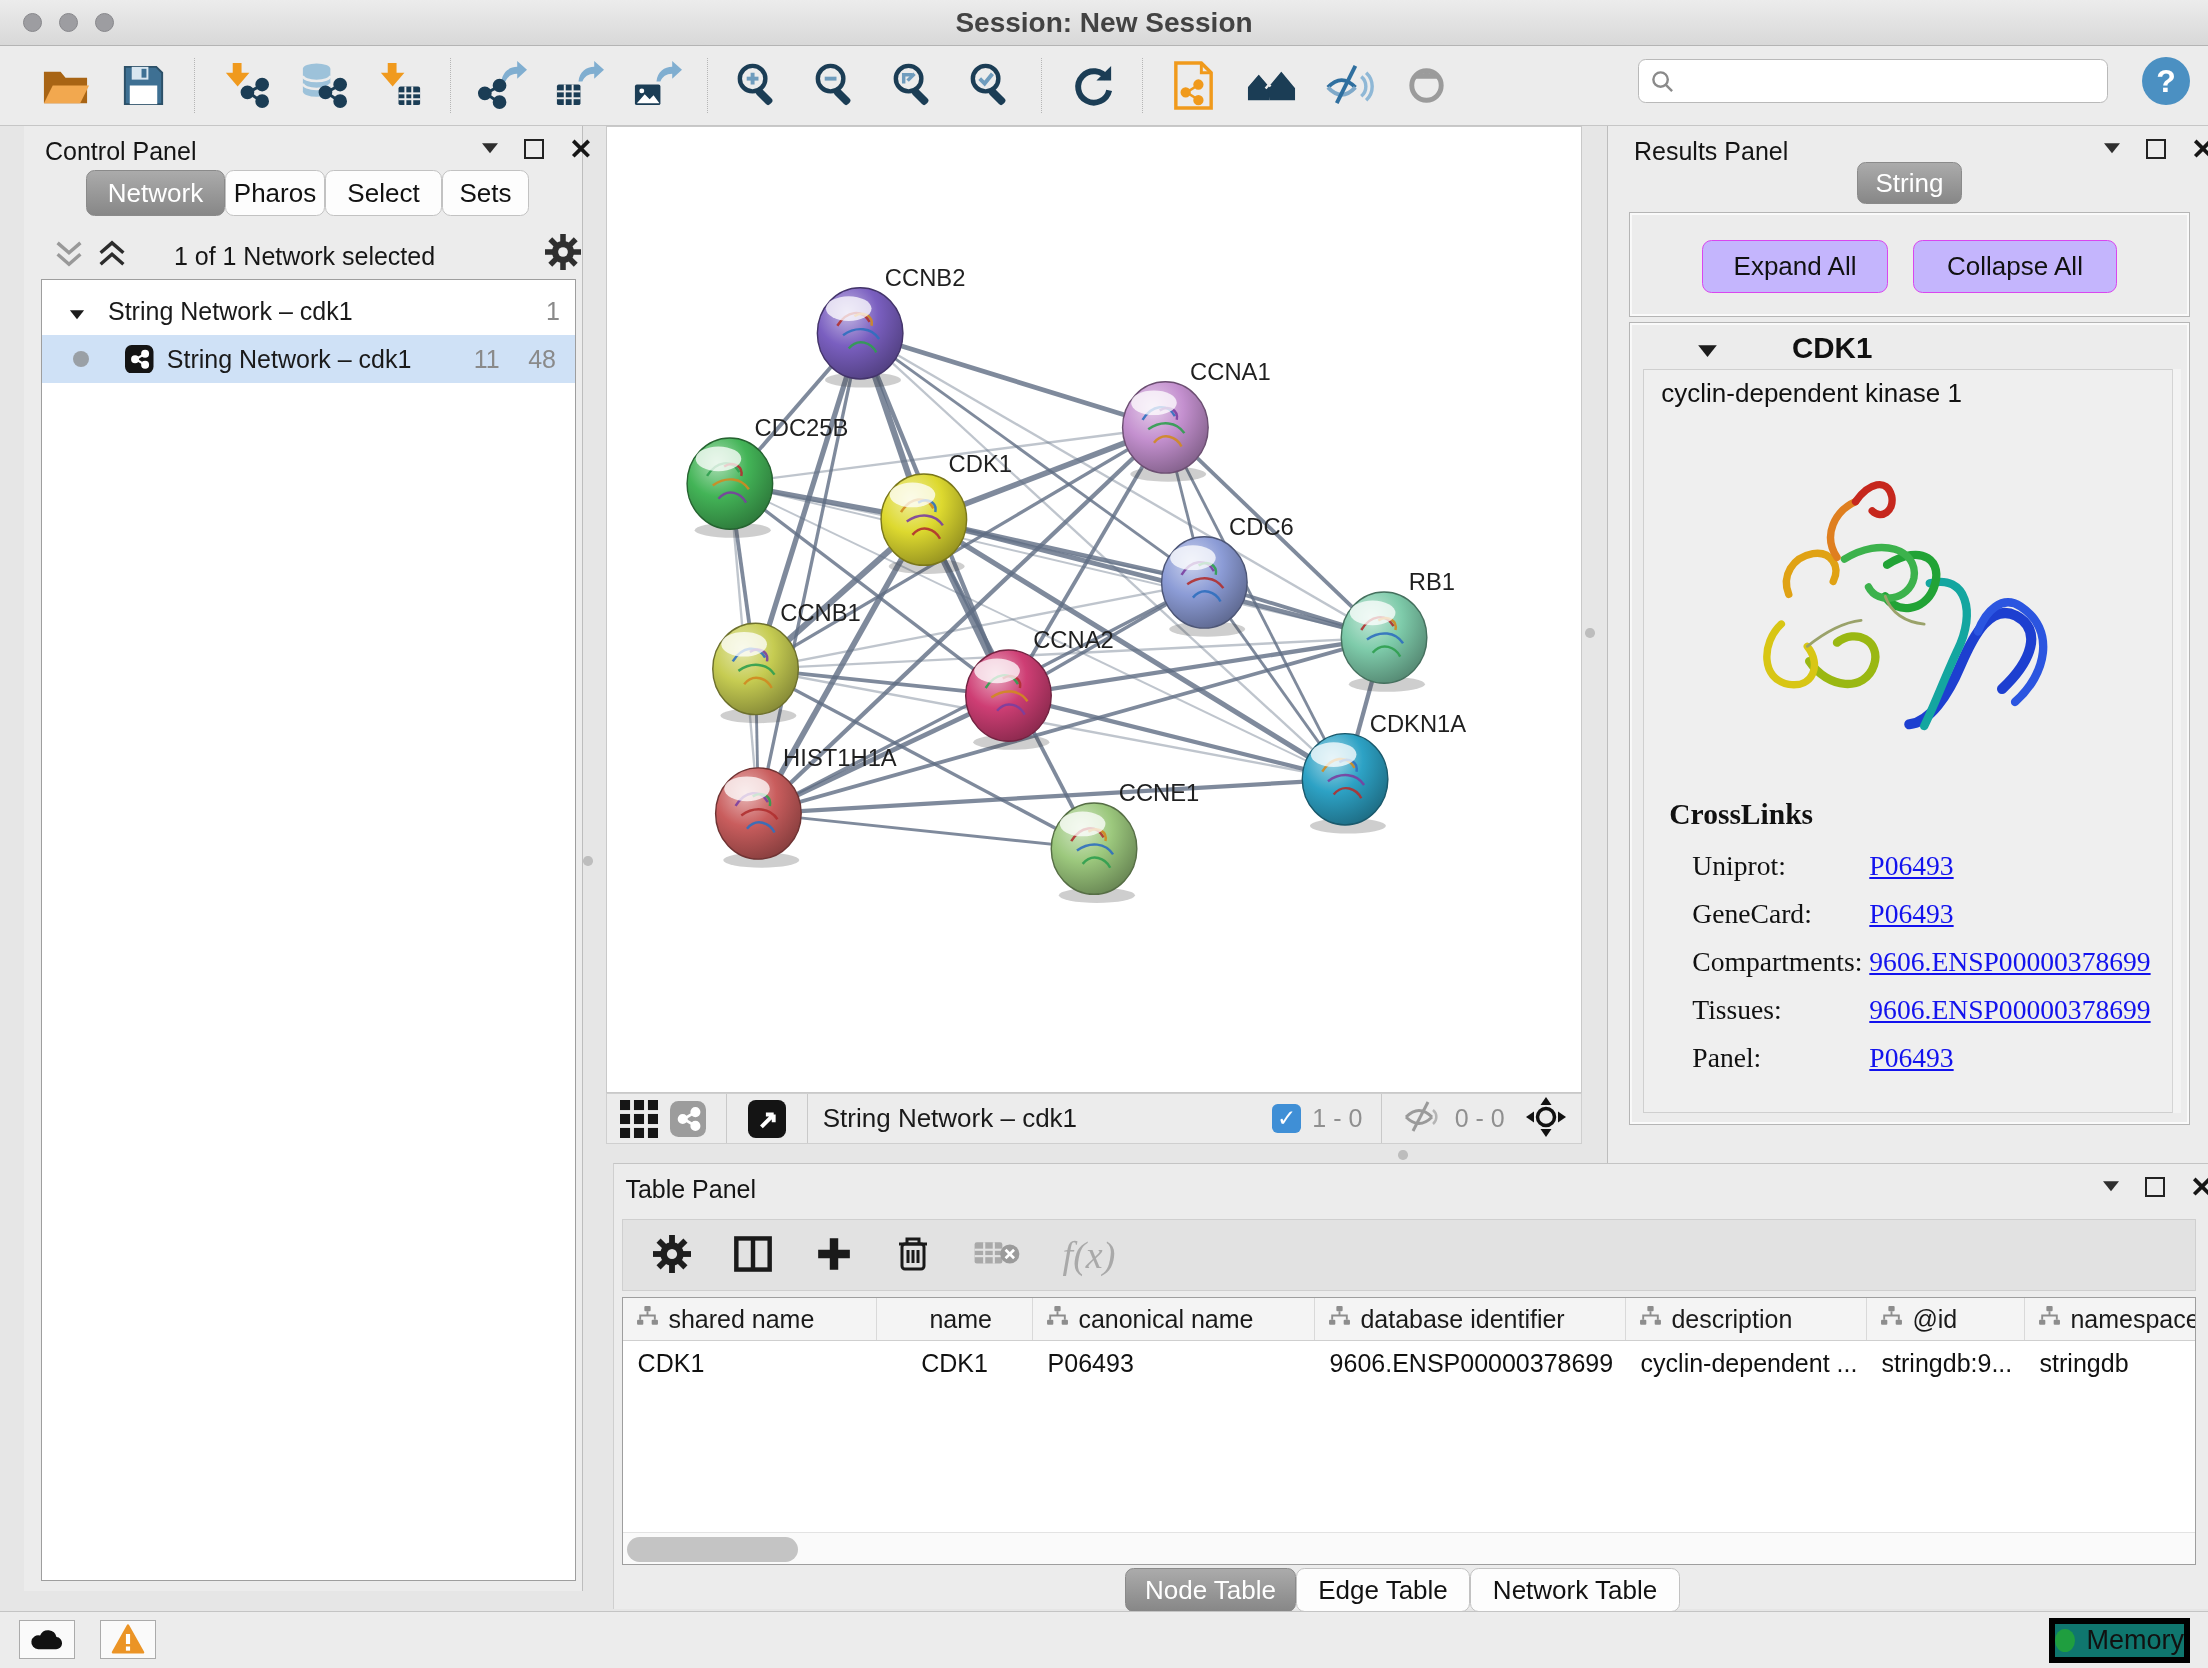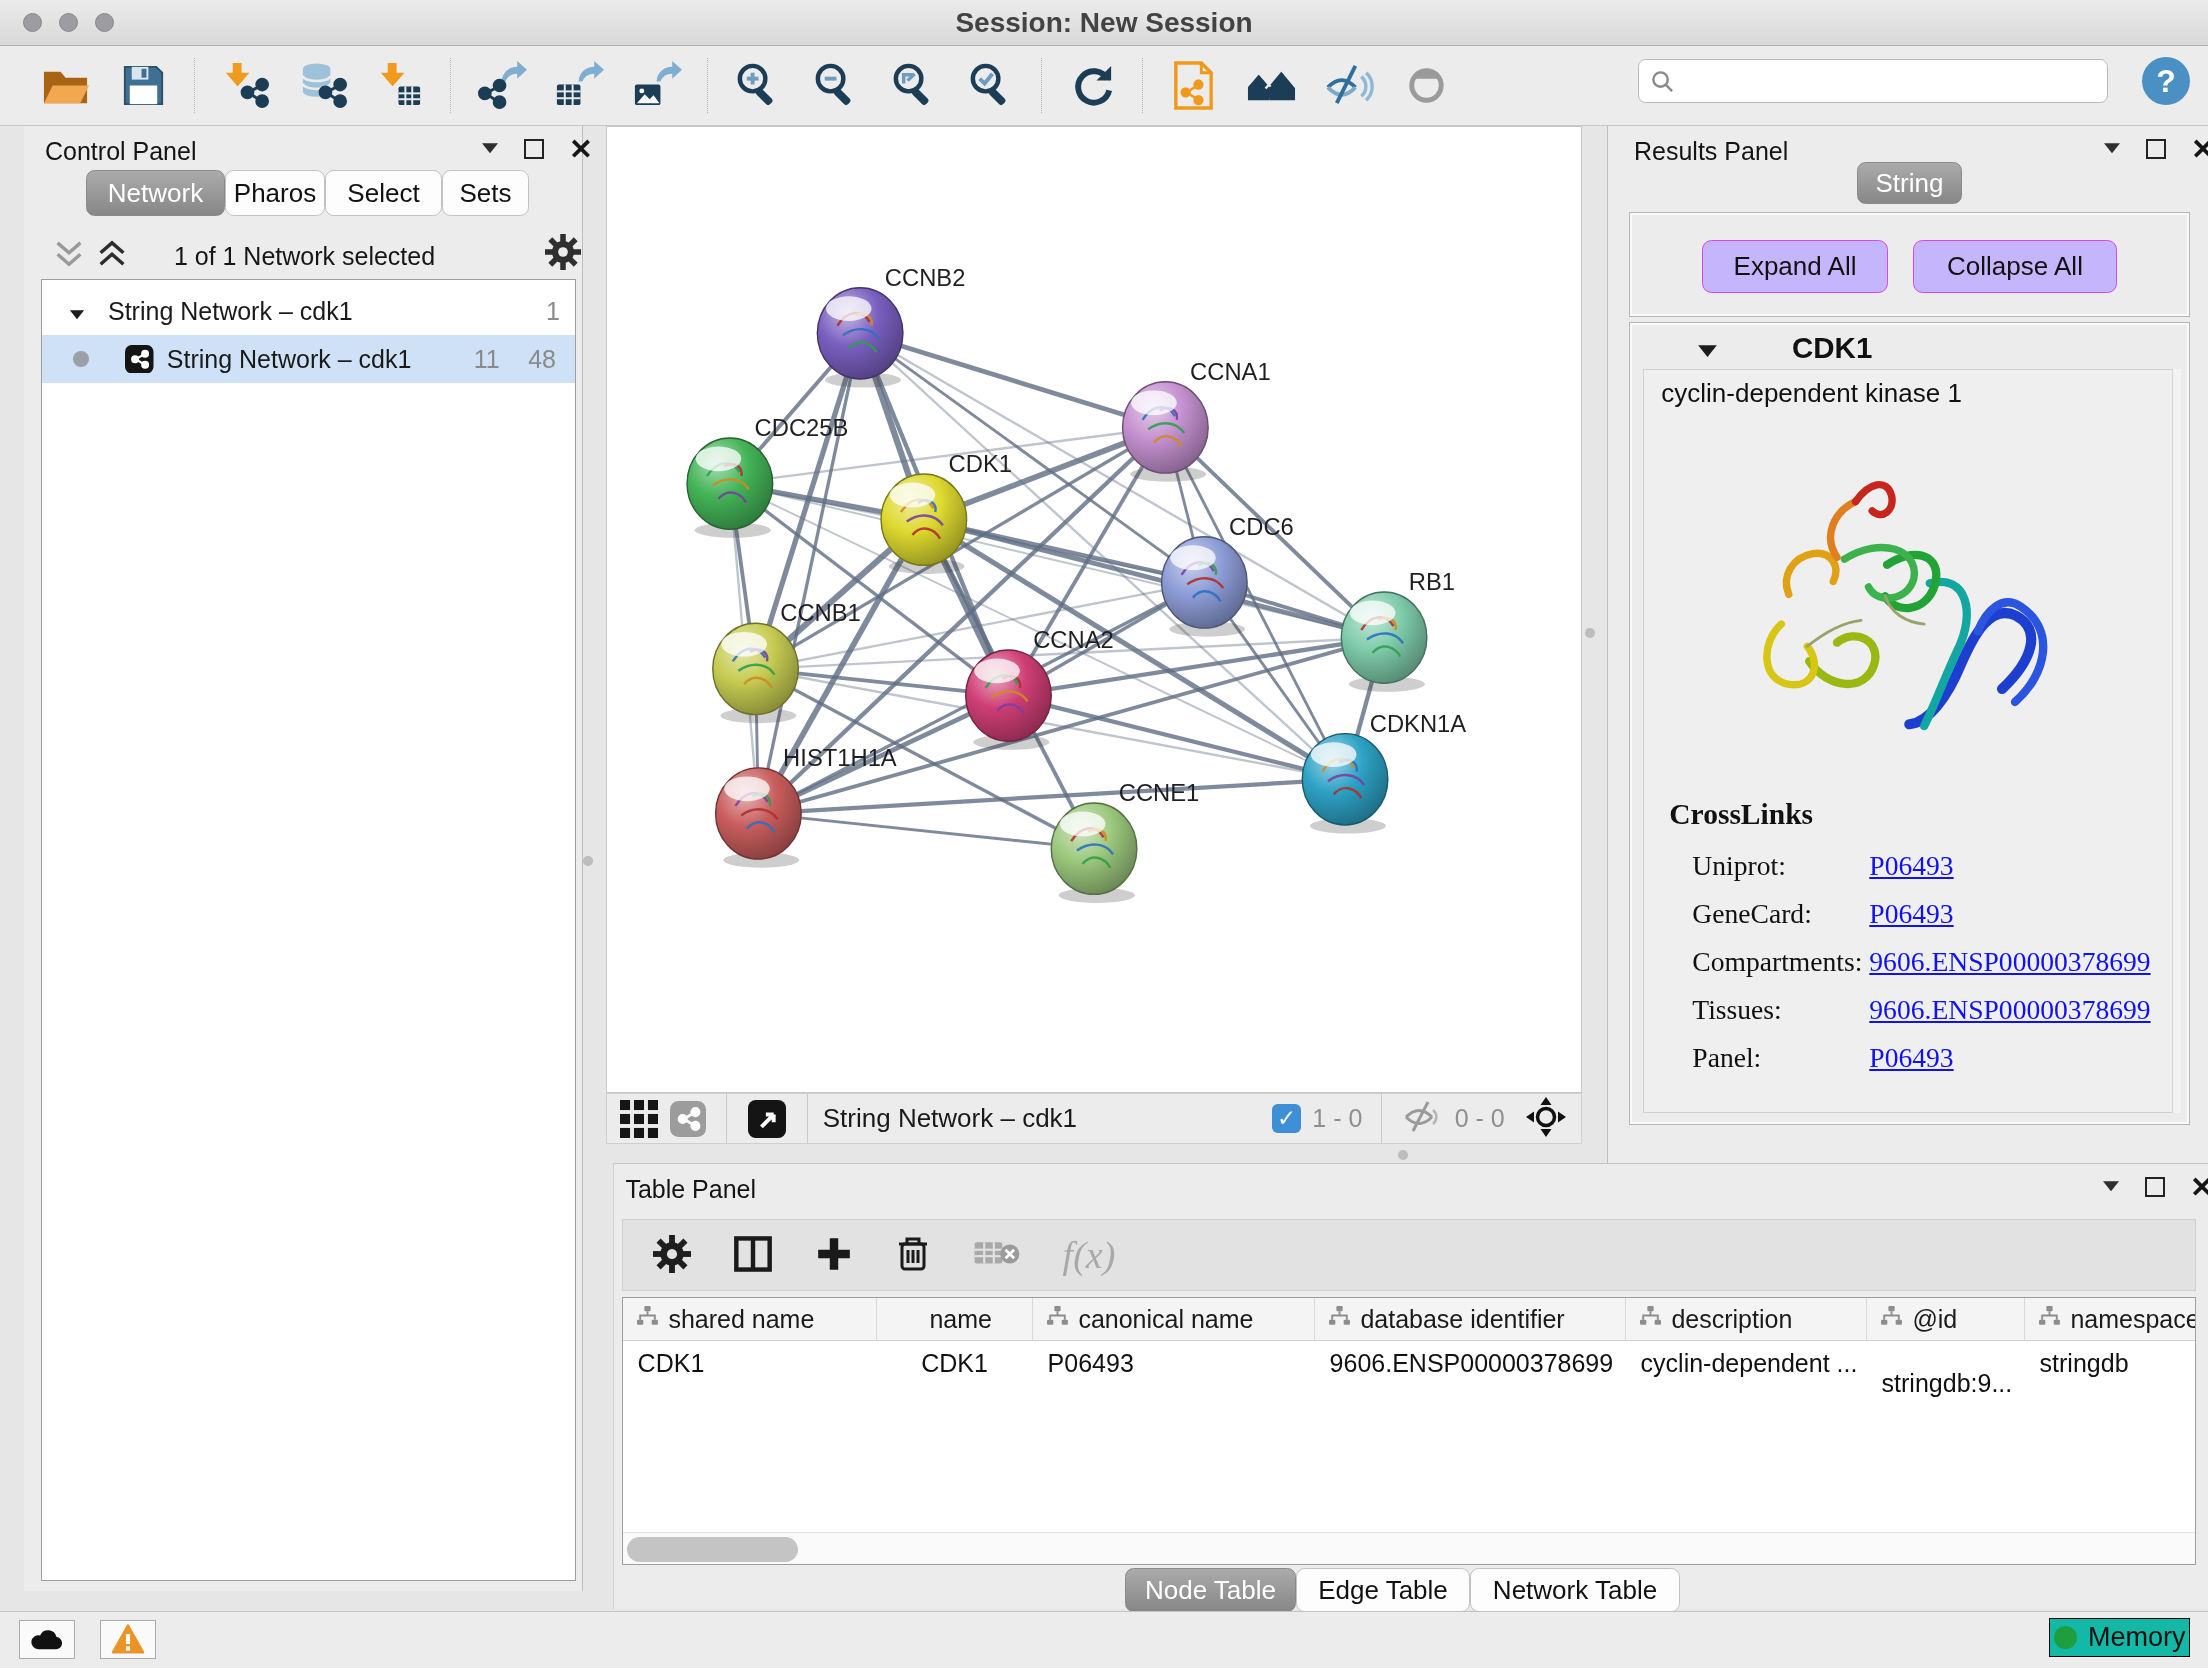--- a/index.html
+++ b/index.html
@@ -772,21 +772,21 @@
               </svg></span>
             <span>namespace</span>
           </div>
         </div>
       <div style="display:flex">
           <div class="tcell" style="width: 254px;">CDK1</div>
           <div class="tcell" style="width: 156px; justify-content: center; padding-left: 0px;">CDK1</div>
           <div class="tcell" style="width: 282px;">P06493</div>
           <div class="tcell" style="width: 311px;">9606.ENSP00000378699</div>
           <div class="tcell" style="width: 241px;">cyclin-dependent ...</div>
-          <div class="tcell" style="width: 158px; margin-top: 20px;">stringdb:9...</div>
+          <div class="tcell" style="width: 158px;">stringdb:9...</div>
           <div class="tcell" style="width: 228px;">stringdb</div>
         </div>
       <div class="abs" style="left:0;bottom:0;width:100%;height:32px;background:#fafafa;border-top:1px solid #e3e3e3">
         <div class="scroll-thumb" style="position:absolute;left:4.8px;top:3.8px;width:171px;height:25px"></div>
       </div>
     </div>
     <div>
         <div class="tab sel" style="left: 511px; top: 404px; width: 171px; height: 44px;">Node Table</div>
         <div class="tab" style="left: 682px; top: 404px; width: 174px; height: 44px;">Edge Table</div>
         <div class="tab" style="left: 856px; top: 404px; width: 210px; height: 44px;">Network Table</div>
@@ -799,19 +799,19 @@
           <path d="M12 28a8 8 0 1 1 2-15.7A10 10 0 0 1 33 14a7 7 0 0 1-1 14z" fill="#111"></path>
         </svg>
     </div>
     <div class="fbox" style="left:100px">
       <svg width="34" height="30" viewBox="0 0 40 36">
           <path d="M20 2L38 34H2z" fill="#eb9426" stroke="#eb9426" stroke-linejoin="round" stroke-width="3"></path>
           <rect x="17.5" y="12" width="5" height="12" fill="#fff"></rect>
           <rect x="17.5" y="27" width="5" height="5" fill="#fff"></rect>
         </svg>
     </div>
-    <div class="abs" style="left:2049px;top:5.7px;width:141px;height:39px;background:#14b8a6;border:1px solid #000000;display:flex;align-items:center;justify-content:center;gap:11.4px">
+    <div class="abs" style="left:2049px;top:5.7px;width:141px;height:45px;background:#0f766e;border:6px solid #000000;display:flex;align-items:center;justify-content:center;gap:11.4px">
       <span style="width:23px;height:23px;border-radius:50%;background:#1f9e3f"></span>
       <span style="font-size:27px;color:#111">Memory</span>
     </div>
   </div>
 </div>
 
 
 </body></html>

